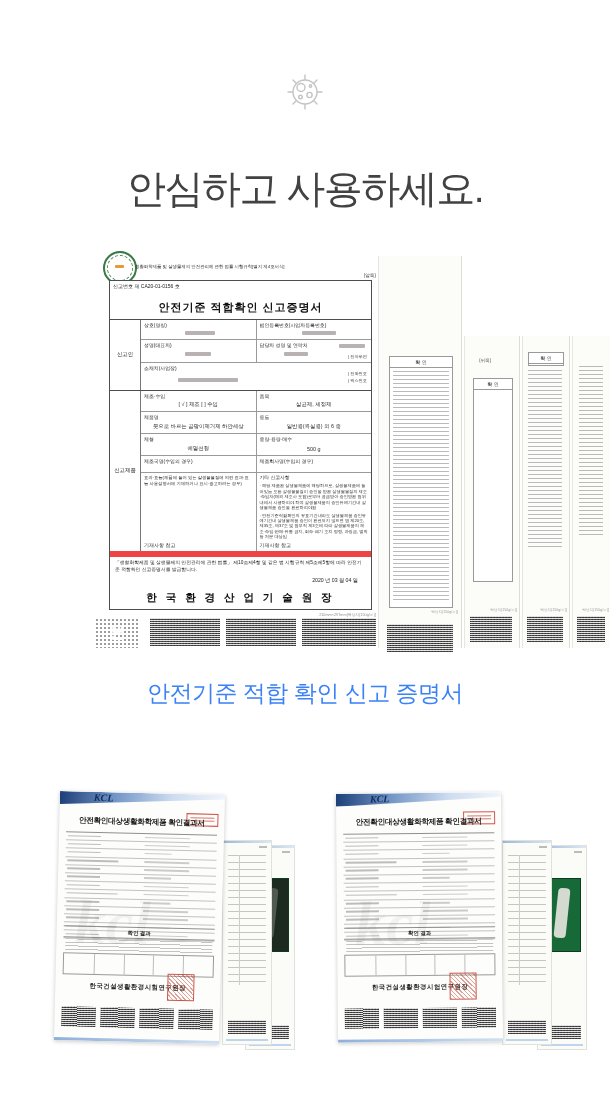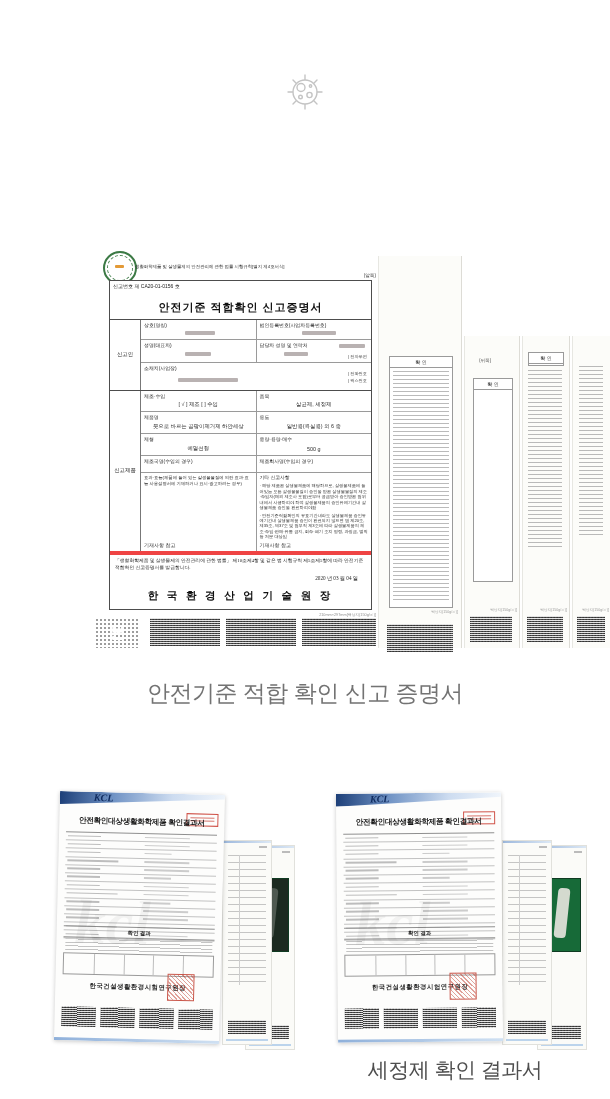--- a/index.html
+++ b/index.html
@@ -58,26 +58,26 @@
   .c em.wrap{white-space:normal;right:3px;line-height:1.3;font-size:4.3px;}
   .c em.static{position:static;display:block;padding:2px 3px 1px;white-space:normal;line-height:1.3;}
   .val{position:absolute;inset:0;display:flex;align-items:center;justify-content:center;font-size:5.4px;color:#2c2c2c;text-align:center;padding:0 2px;}
   .val.low{align-items:flex-end;padding-bottom:3px;}
   .red{display:inline-block;height:4px;background:#b9b2b2;border-radius:1px;filter:blur(.6px);}
   .redc{position:absolute;top:55%;}
   .tiny{font-size:4.2px;color:#444;white-space:nowrap;}
   .sideinfo{position:absolute;right:4px;display:flex;flex-direction:column;gap:2px;align-items:flex-start;}
   .para{font-size:4.2px;line-height:1.3;color:#2e2e2e;padding:1px 3px;}
   .note{position:absolute;left:3px;bottom:3px;font-size:5px;color:#222;}
-  .foot{border-top:4px solid #ef4444;height:62px;box-sizing:border-box;padding:3px 5px;position:relative;font-family:Liberation Serif, serif;}
+  .foot{border-top:6px solid #ef4444;height:62px;box-sizing:border-box;padding:3px 5px;position:relative;}
   .stmt{font-size:4.8px;line-height:1.4;color:#1e1e1e;}
   .fdate{text-align:right;font-size:5.2px;color:#222;margin-top:4px;padding-right:8px;}
   .fissuer{text-align:center;font-weight:700;font-size:10.5px;color:#111;letter-spacing:3px;margin-top:7px;}
   .paperspec{position:absolute;right:2px;top:356px;font-size:3.8px;color:#8f8f8f;}
-  .cap{position:absolute;left:0;top:428px;width:610px;text-align:center;font-size:23px;color:#737373;letter-spacing:-0.5px;}
+  .cap{position:absolute;left:0;top:428px;width:610px;text-align:center;font-size:23px;color:#3b82f6;letter-spacing:-0.5px;}
 
   
   .bgroup{position:absolute;top:788px;width:290px;height:300px;}
   .bgL{left:35px;} .bgR{left:310px;}
   .pstrip{position:absolute;width:50px;height:205px;background:#fbfbf8;border:1px solid #e1e1dc;box-sizing:border-box;}
   .pstrip::before{content:"";position:absolute;left:0;right:0;top:0;height:2px;background:linear-gradient(90deg,#9db8dc,#dce8f5);}
   .pstrip::after{content:"";position:absolute;left:3px;right:3px;bottom:3px;height:2px;background:#bcd4ec;}
   .pnum{position:absolute;right:4px;top:5px;width:8px;height:1.5px;background:#bbb;}
   .mtable{position:absolute;left:5px;right:5px;top:14px;height:130px;
     background:repeating-linear-gradient(180deg,#b3b3b3 0 1px,transparent 1px 7px);opacity:.75;}
@@ -135,20 +135,21 @@
       <line x1="30.8" y1="30.8" x2="34" y2="34"></line>
       <line x1="22" y1="34.5" x2="22" y2="39"></line>
       <line x1="13.2" y1="30.8" x2="10" y2="34"></line>
       <line x1="9.5" y1="22" x2="5" y2="22"></line>
       <line x1="13.2" y1="13.2" x2="10" y2="10"></line>
       <circle cx="18" cy="17.5" r="4"></circle>
       <circle cx="26.5" cy="25" r="2.6"></circle>
       <circle cx="17.5" cy="27" r="1.8"></circle>
       <circle cx="27.5" cy="16" r="1.2"></circle>
     </svg>
+    <div class="h-sub">안심하고 사용하세요.</div>
   </div>
 
   <div class="certTop">
 
     <div class="strip s4">
       <div class="linecol" style="position:absolute;left:6px;top:30px;width:24px;height:170px;"></div>
       <div class="minispec" style="right:2px;top:272px;">백상지(150g/㎡)]</div>
       <div class="noise" style="position:absolute;left:4px;top:280px;width:28px;height:26px;"></div>
     </div>
 
@@ -413,16 +414,15 @@
       <div class="kwm">kcl</div>
       <div class="kissuer">한국건설생활환경시험연구원장</div>
       <div class="kstamp"></div>
       <div class="noise knoise kn1"></div>
       <div class="noise knoise kn2"></div>
       <div class="noise knoise kn3"></div>
       <div class="noise knoise kn4"></div>
       <div class="kbar"></div>
     </div>
 
-    <div class="bcap">세정제 확인 결과서</div>
   </div>
 
 </div>
 
 </body></html>

